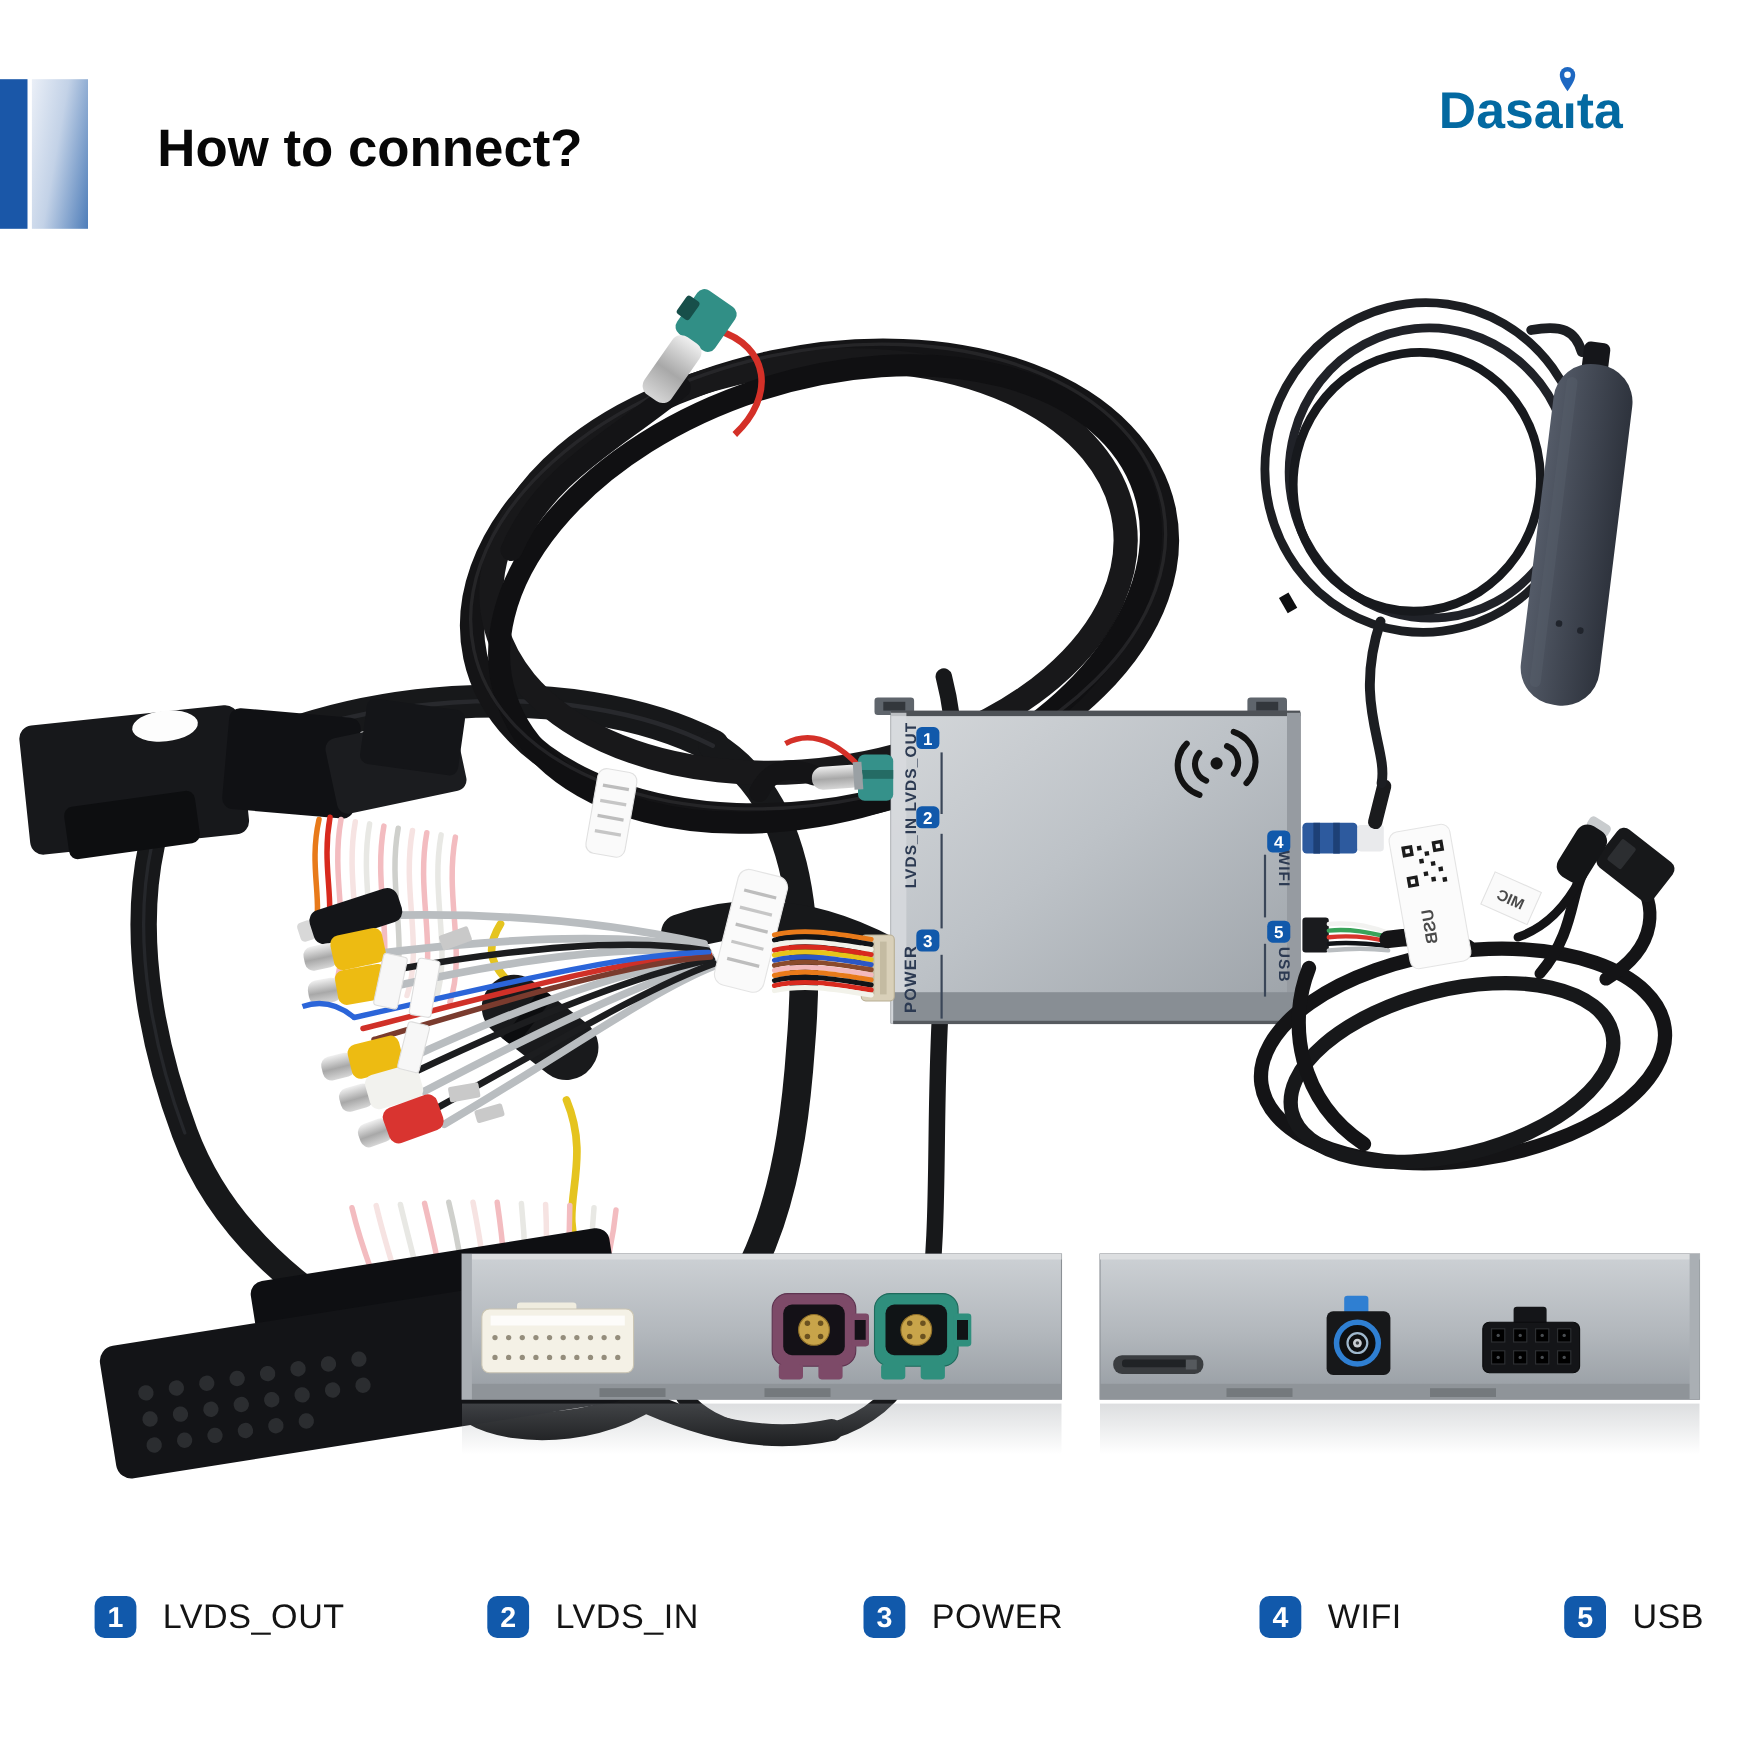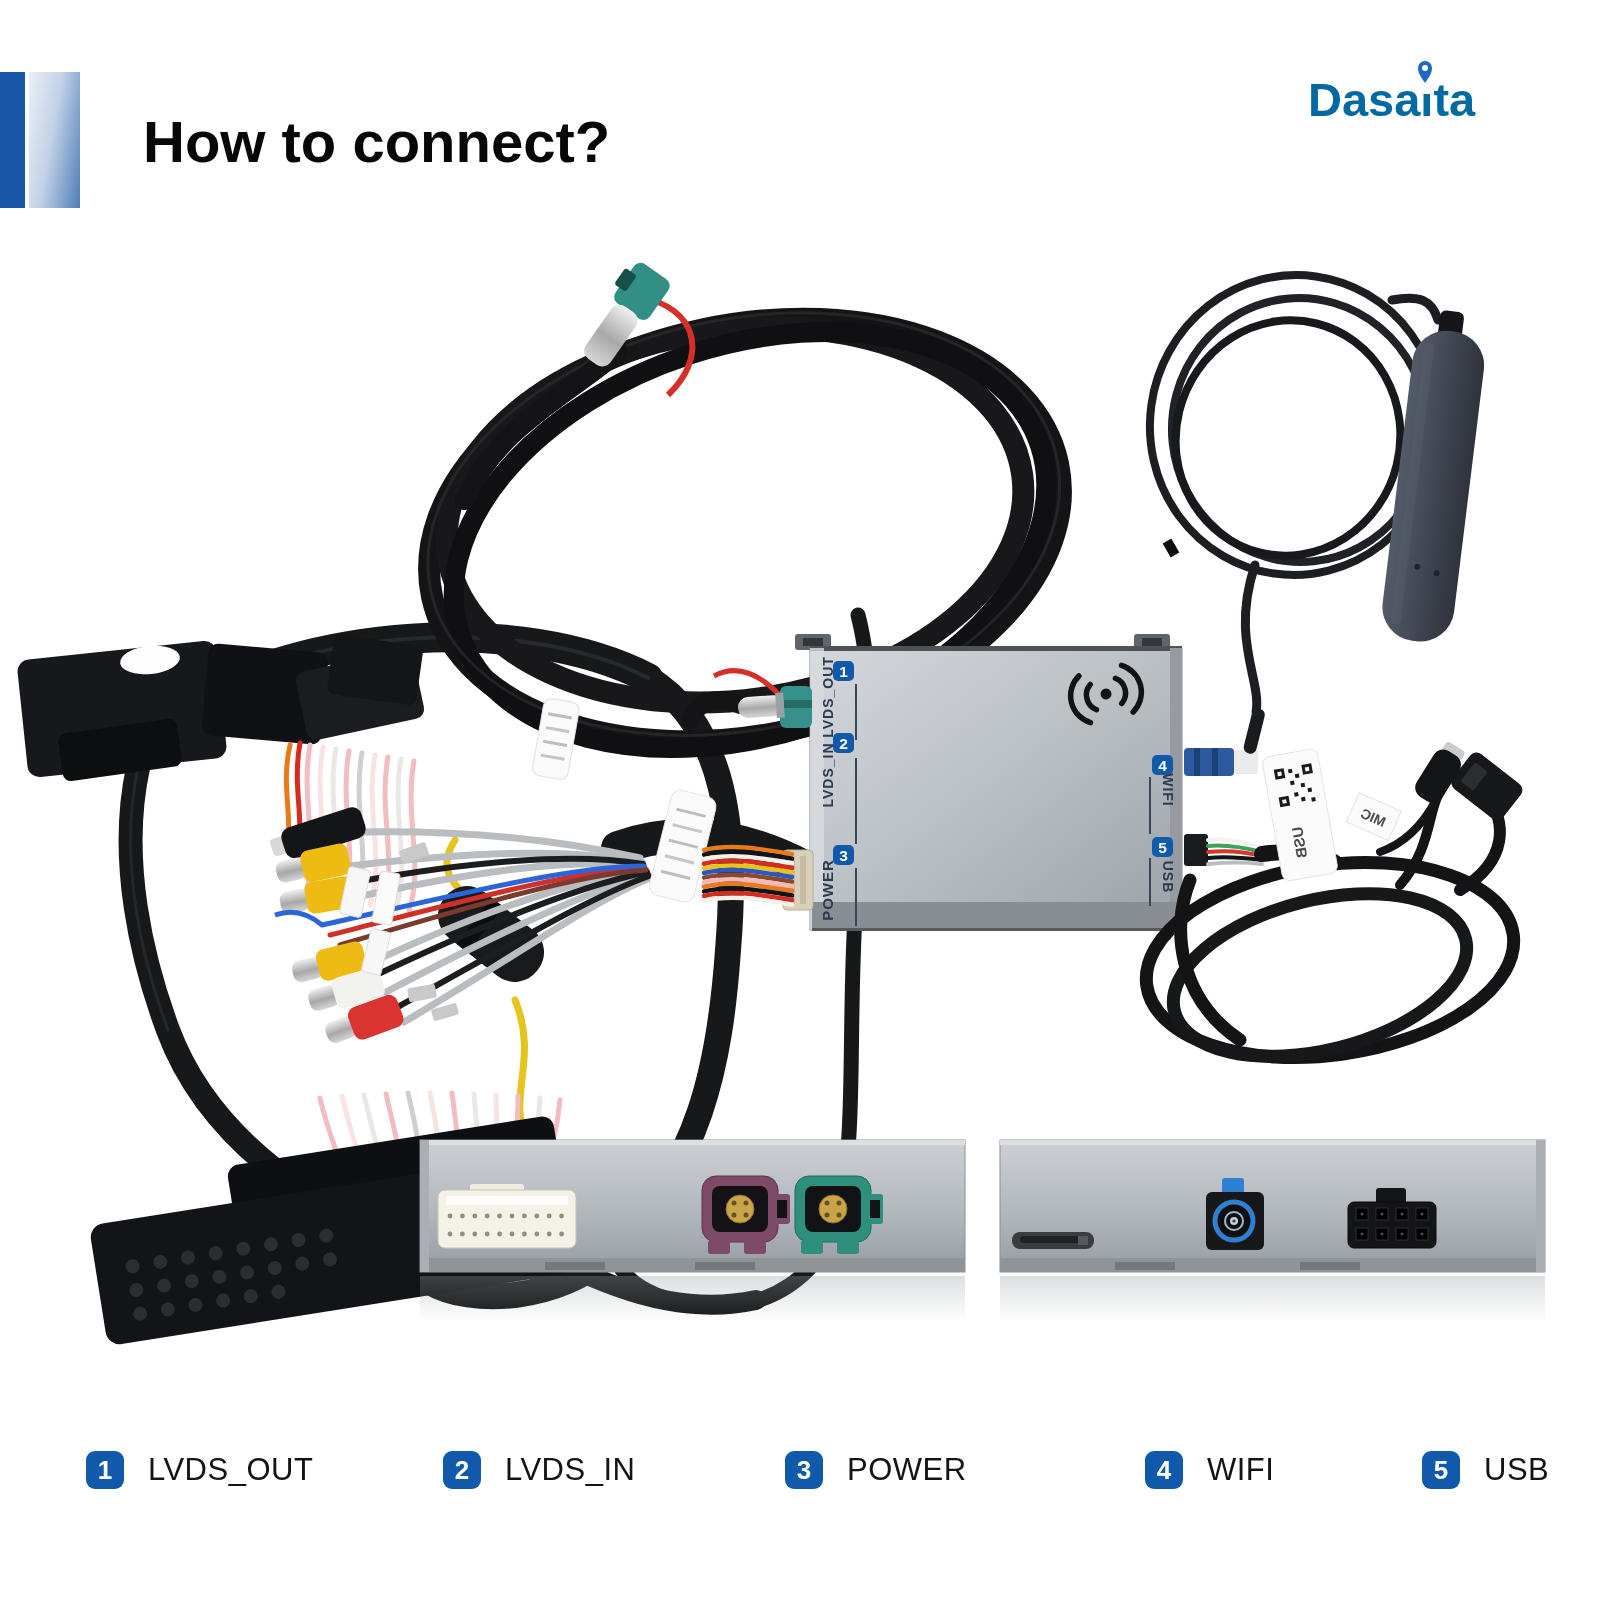--- a/index.html
+++ b/index.html
@@ -3,21 +3,21 @@
 <meta charset="utf-8">
 <style>
   html,body{margin:0;padding:0;background:#ffffff;}
   .canvas{position:relative;width:1600px;height:1600px;background:#fff;overflow:hidden;
           font-family:"Liberation Sans",sans-serif;}
   .photo{position:absolute;left:0;top:0;}
   
   .bar-solid{position:absolute;left:0;top:72px;width:25px;height:136px;background:#1a57a8;}
   .bar-grad{position:absolute;left:29px;top:72px;width:51px;height:136px;
             background:linear-gradient(100deg,#eaeff7 0%,#c3d2e7 45%,#4e7db9 100%);}
-  .title{position:absolute;left:143px;top:108px;font-size:58px;font-weight:bold;
+  .title{position:absolute;left:143px;top:108px;font-size:48px;font-weight:bold;
          color:#070707;letter-spacing:0px;white-space:nowrap;}
   .logo{position:absolute;left:1308px;top:72px;font-size:47px;font-weight:bold;
         color:#0369a1;letter-spacing:0px;white-space:nowrap;}
   .logo-dot-cover{position:absolute;left:1417px;top:80px;width:15px;height:14px;background:#fff;}
   .logo-pin{position:absolute;left:1417px;top:60px;}
   
   .legend-item{position:absolute;top:1451px;display:flex;align-items:center;}
   .lbadge{width:38px;height:38px;border-radius:9px;background:#1159ab;color:#fff;
           font-size:26px;font-weight:bold;line-height:38px;text-align:center;flex:0 0 auto;}
   .llabel{margin-left:24px;font-size:31px;color:#141414;letter-spacing:0.5px;white-space:nowrap;}

